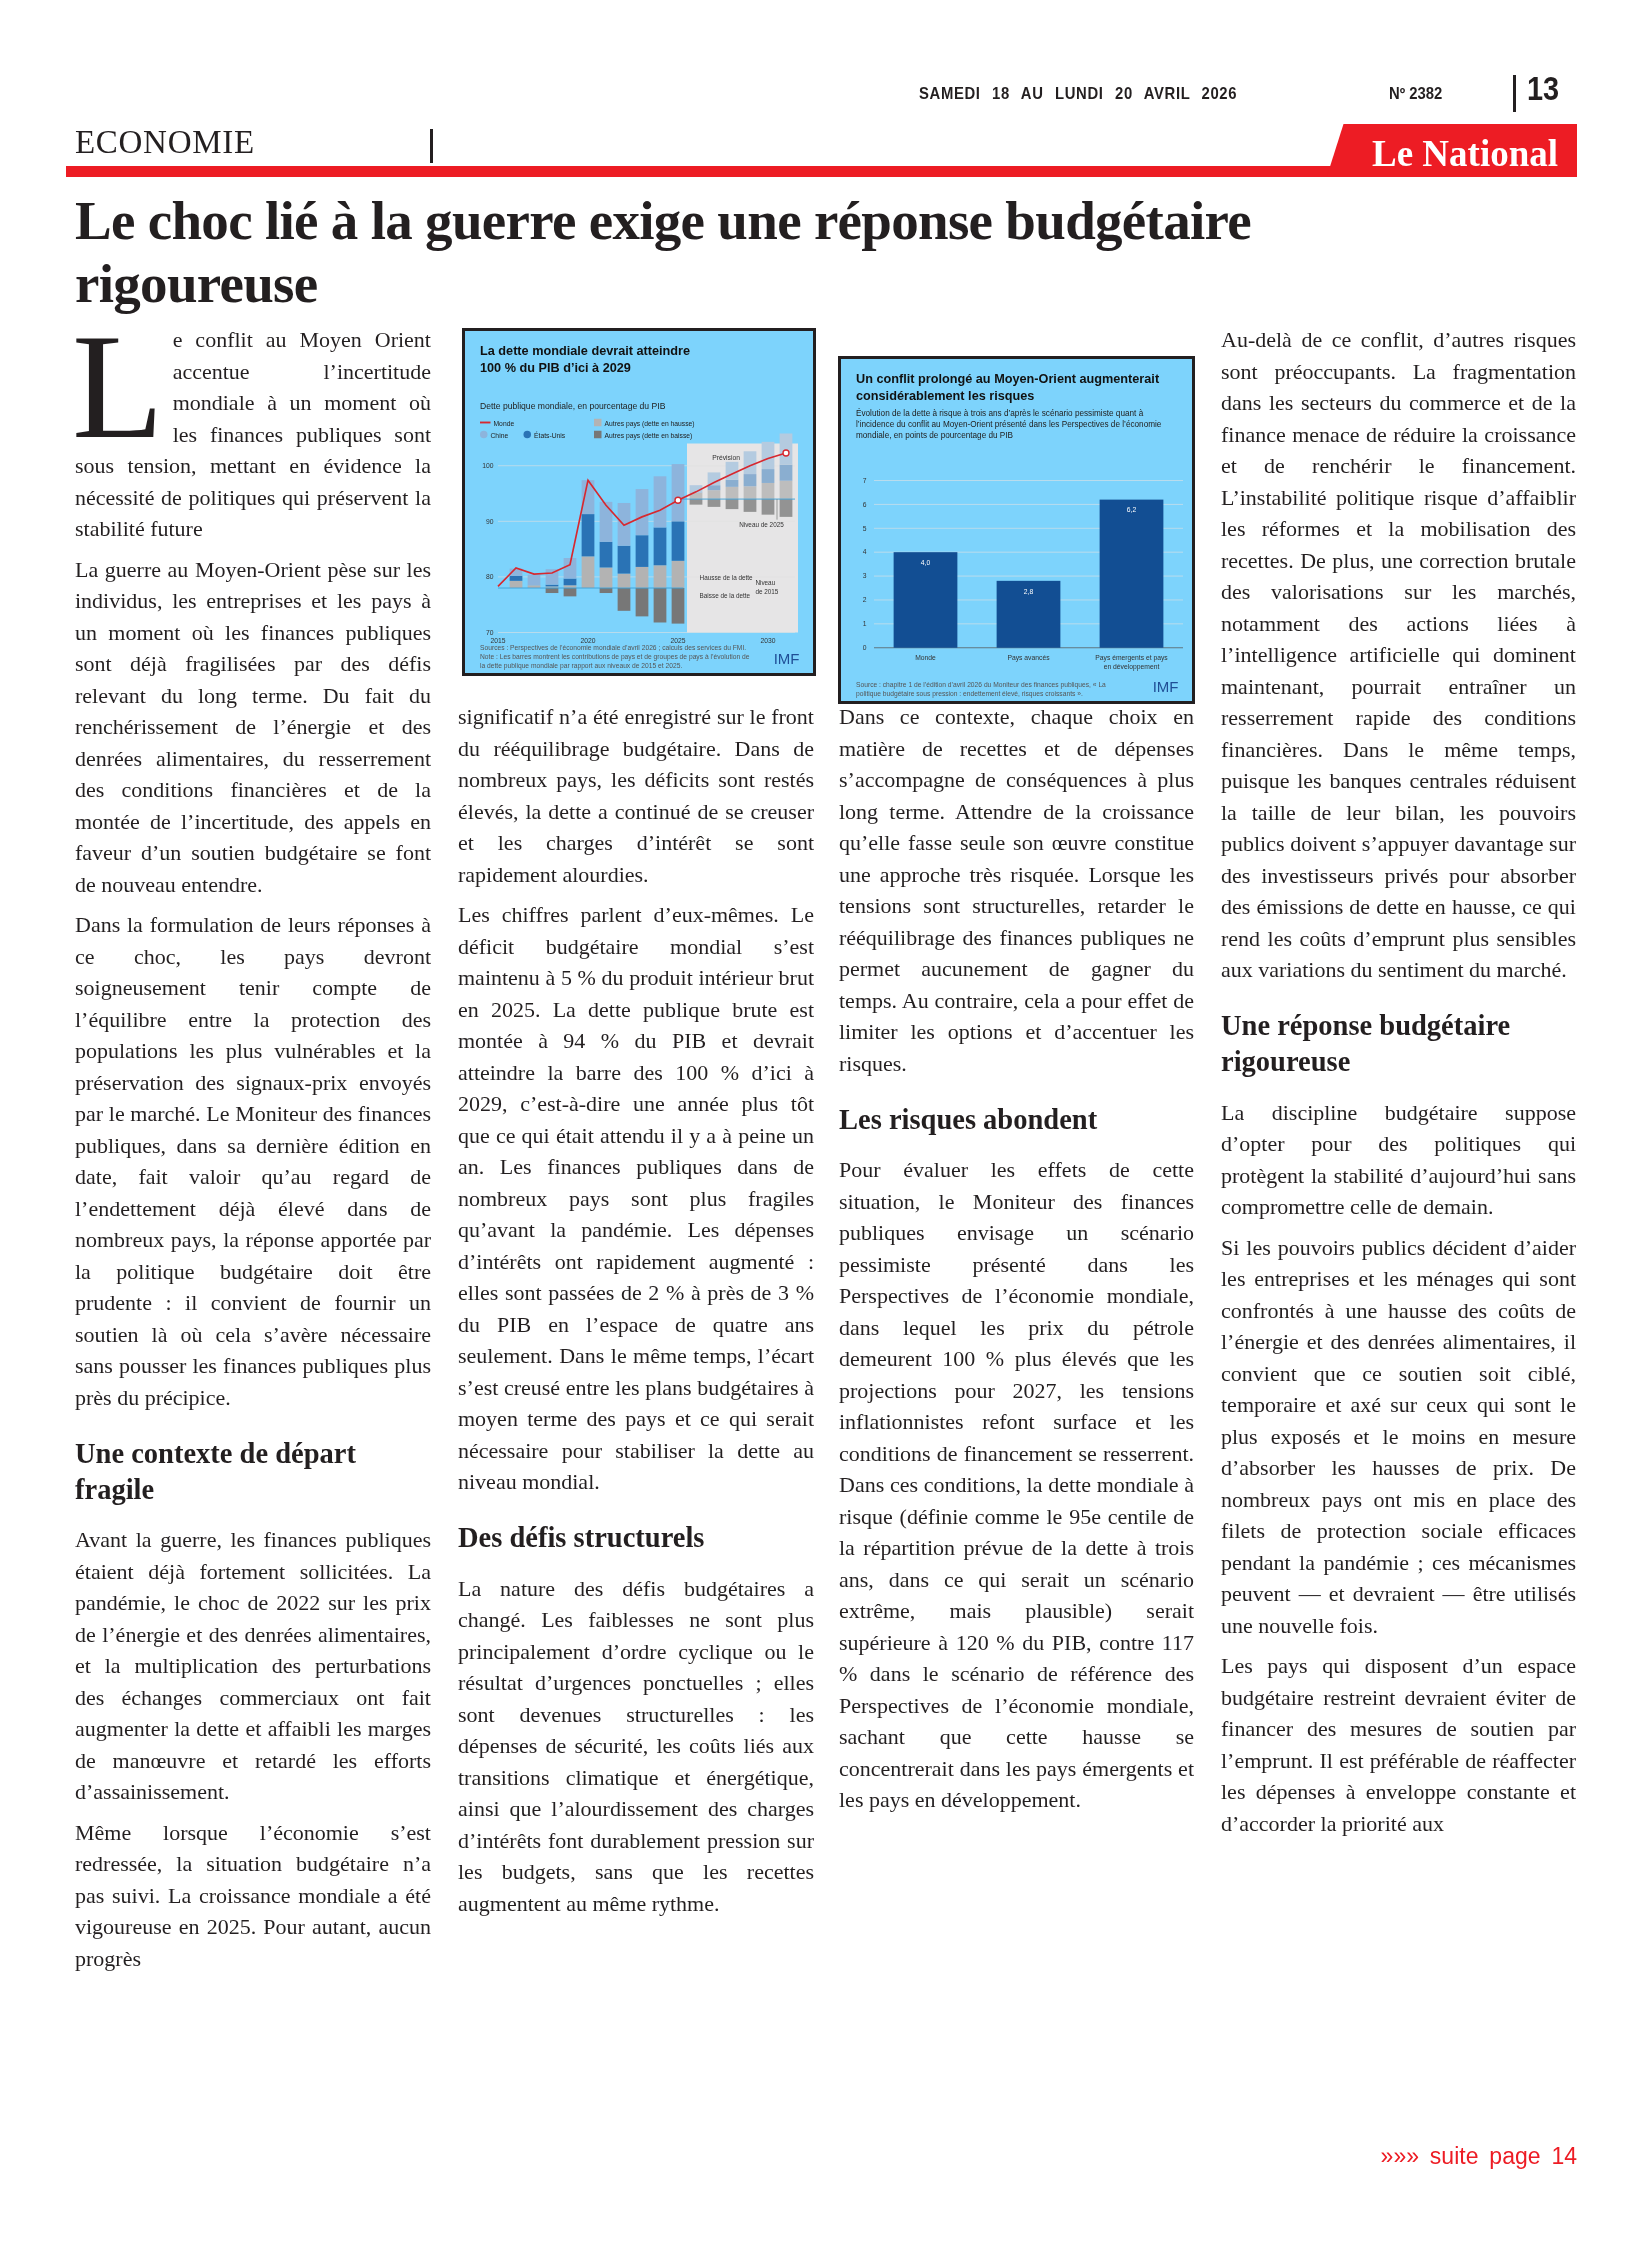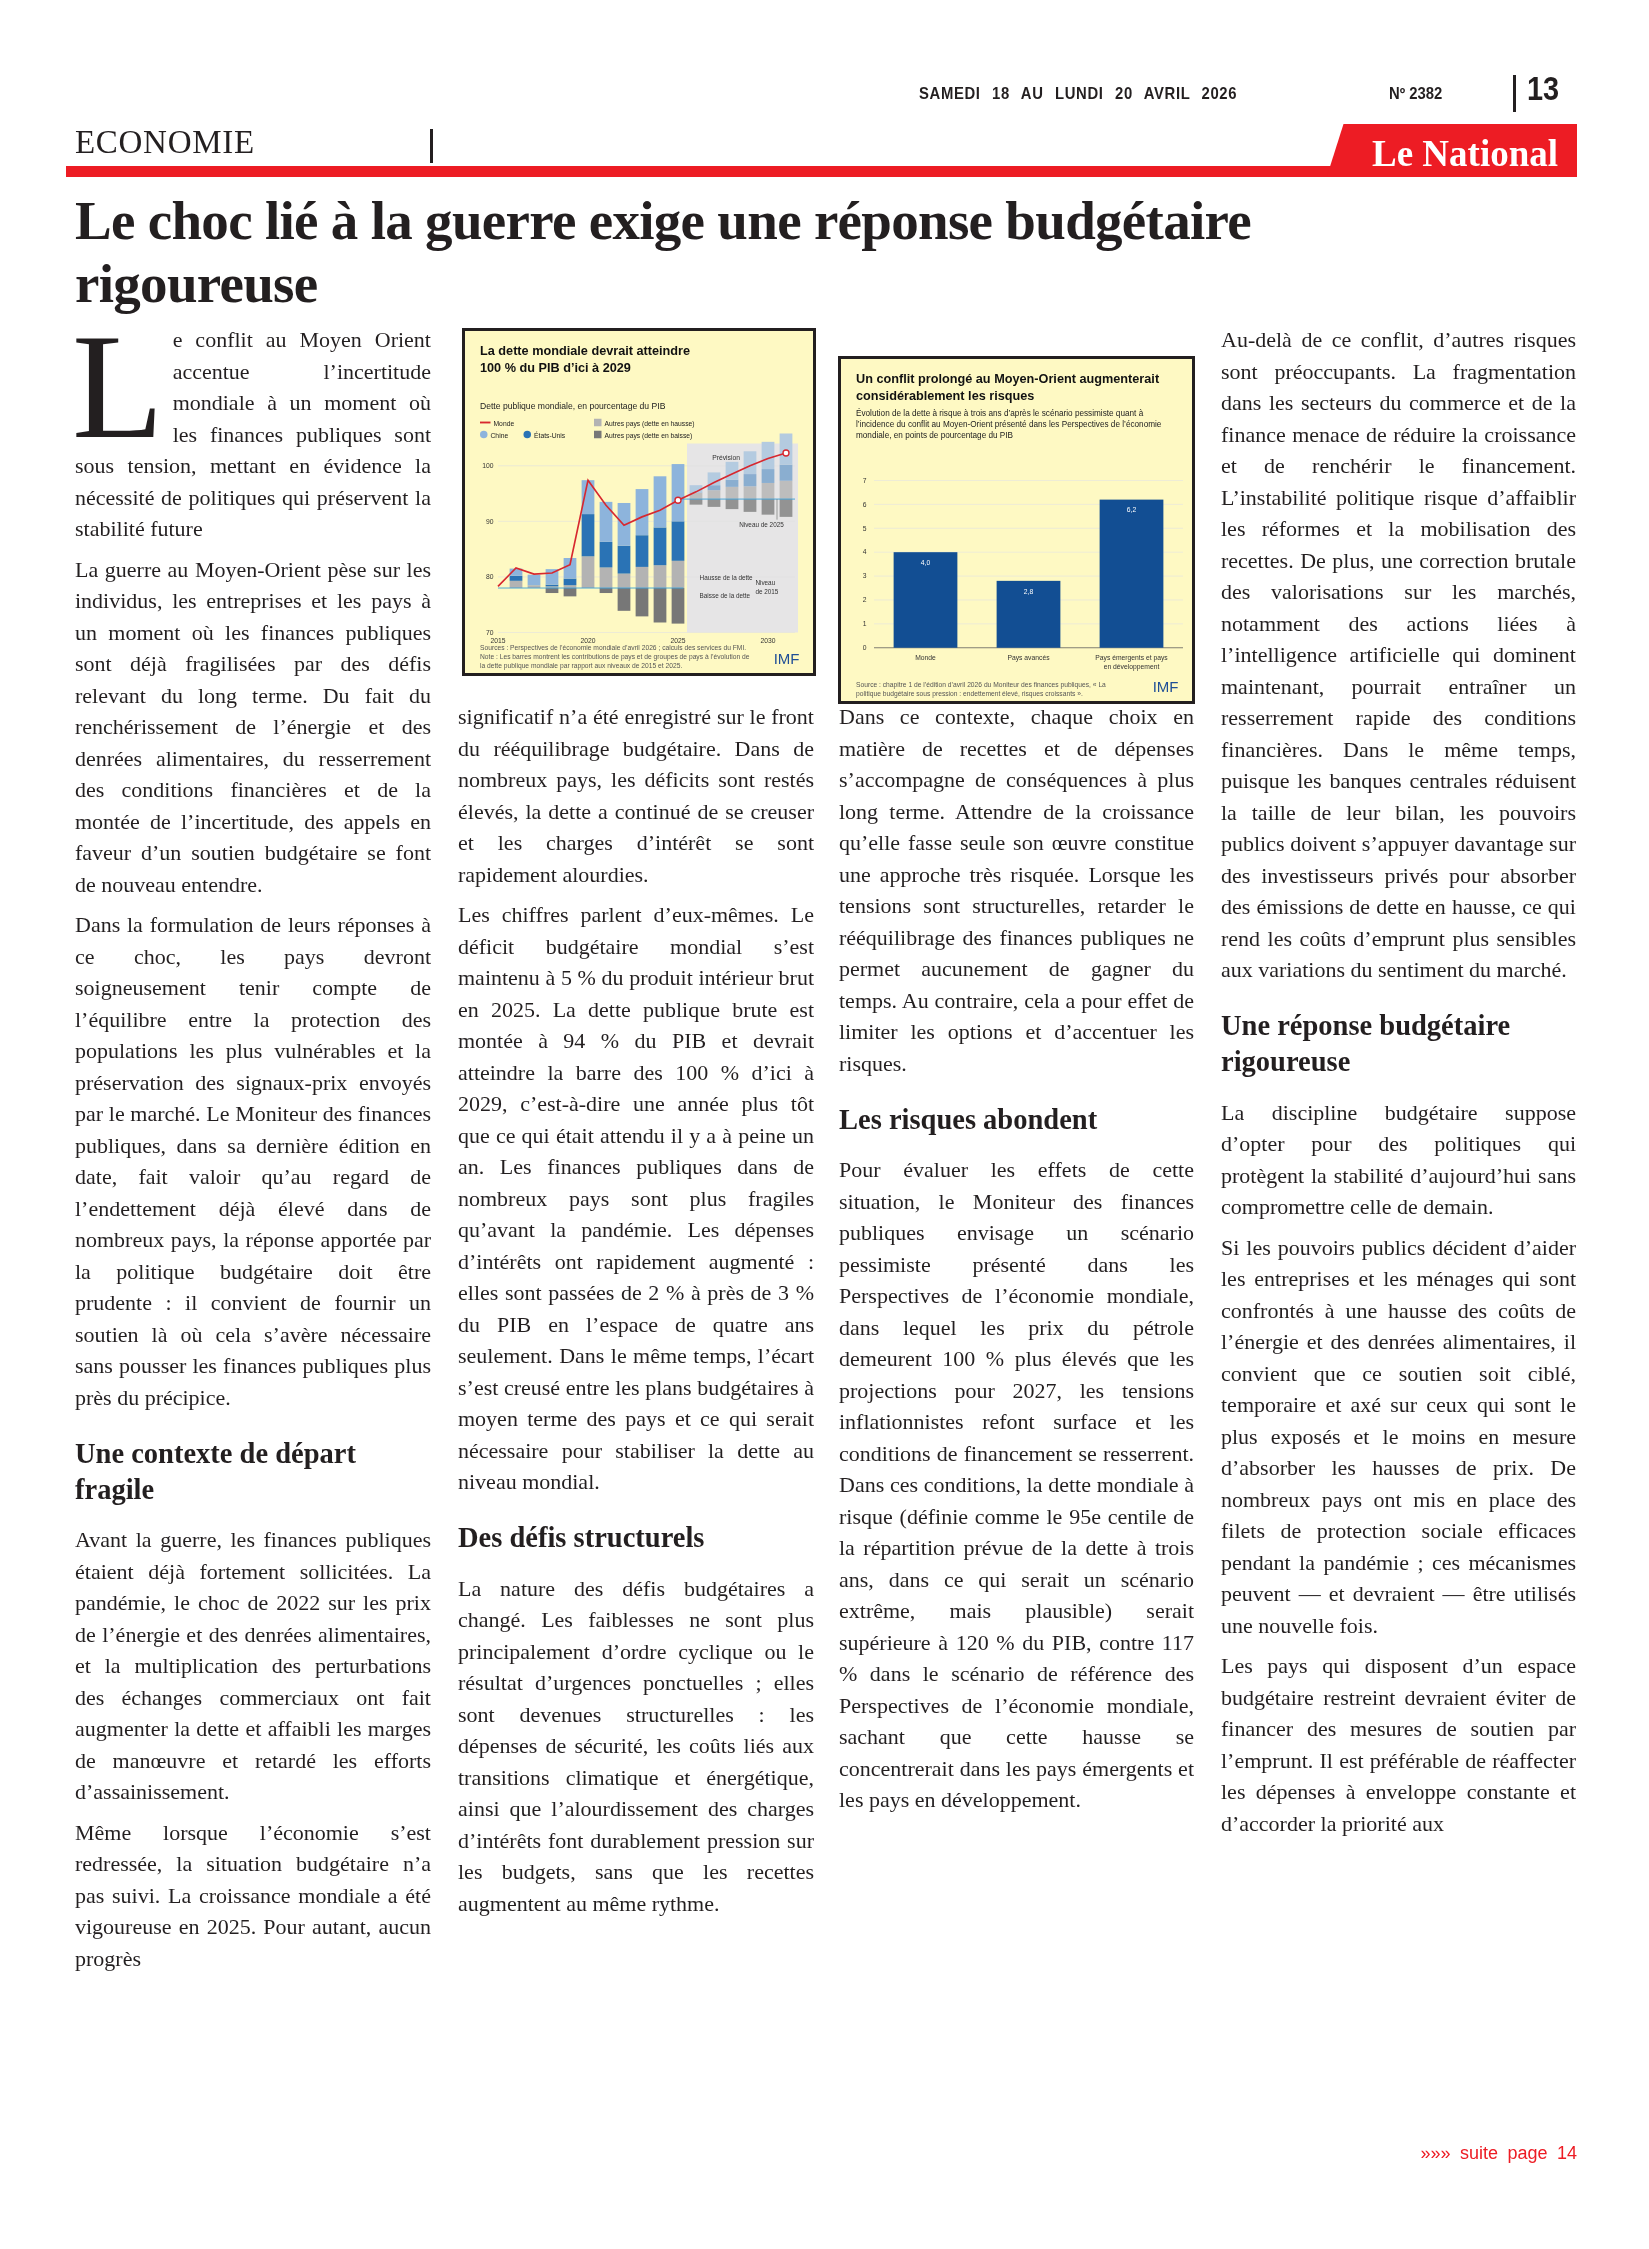--- a/index.html
+++ b/index.html
@@ -23,24 +23,24 @@
   .col { position: absolute; font-family: "Liberation Serif", serif; font-size: 22px; line-height: 31.5px; text-align: justify; }
   .col p { margin: 0 0 9px 0; }
   .col h2 { font-family: "Liberation Serif", serif; font-weight: bold; font-size: 28.5px; line-height: 36px; margin: 22.5px 0 16.5px 0; text-align: left; }
   #col1 { left: 75px; top: 324px; width: 356px; }
   #col2 { left: 458px; top: 701px; width: 356px; }
   #col3 { left: 839px; top: 701px; width: 355px; }
   #col4 { left: 1221px; top: 324px; width: 355px; }
 
   .dropcap { float: left; font-family: "Liberation Serif", serif; font-size: 150px; line-height: 112px; margin: 6px 9px 0 -3px; color: #231f20; }
 
-  .continue { position: absolute; top: 2143px; right: 73px; font-family: "Liberation Sans", sans-serif; font-size: 18px; color: #ed1c24; word-spacing: 4.5px; }
+  .continue { position: absolute; top: 2143px; right: 73px; font-family: "Liberation Sans", sans-serif; font-size: 23px; color: #ed1c24; word-spacing: 4.5px; }
 
   
-  .chart-frame { position: absolute; background: #fef9c3; border: 3px solid #231f20; font-family: "Liberation Sans", sans-serif; box-sizing: border-box; }
+  .chart-frame { position: absolute; background: #7dd3fc; border: 3px solid #231f20; font-family: "Liberation Sans", sans-serif; box-sizing: border-box; }
   #chart1 { left: 462px; top: 328px; width: 354px; height: 348px; }
   #chart2 { left: 838px; top: 328px; width: 357px; height: 348px; margin-top: 28px; }
   .chart-title { position: absolute; left: 15px; top: 12px; font-weight: bold; font-size: 12.7px; line-height: 17px; color: #111; }
   .chart-sub { position: absolute; left: 15px; font-size: 8.6px; line-height: 12px; color: #222; }
   .chart-svg { position: absolute; left: 0; top: 0; }
   .chart-source { position: absolute; left: 15px; bottom: 3px; font-size: 6.7px; line-height: 9px; color: #555; width: 270px; }
   .imf-logo { position: absolute; right: 13.5px; bottom: 6px; font-family: "Liberation Sans", sans-serif; font-weight: normal; font-size: 15px; color: #1f4e96; }
 </style>
 </head>
 <body>

